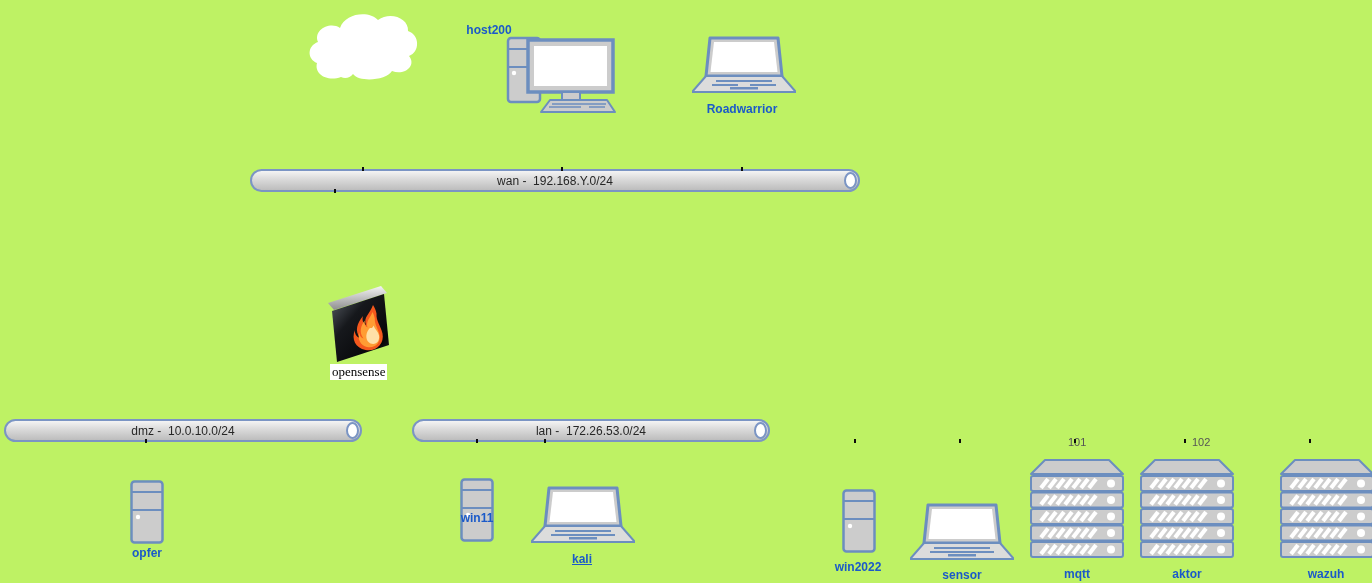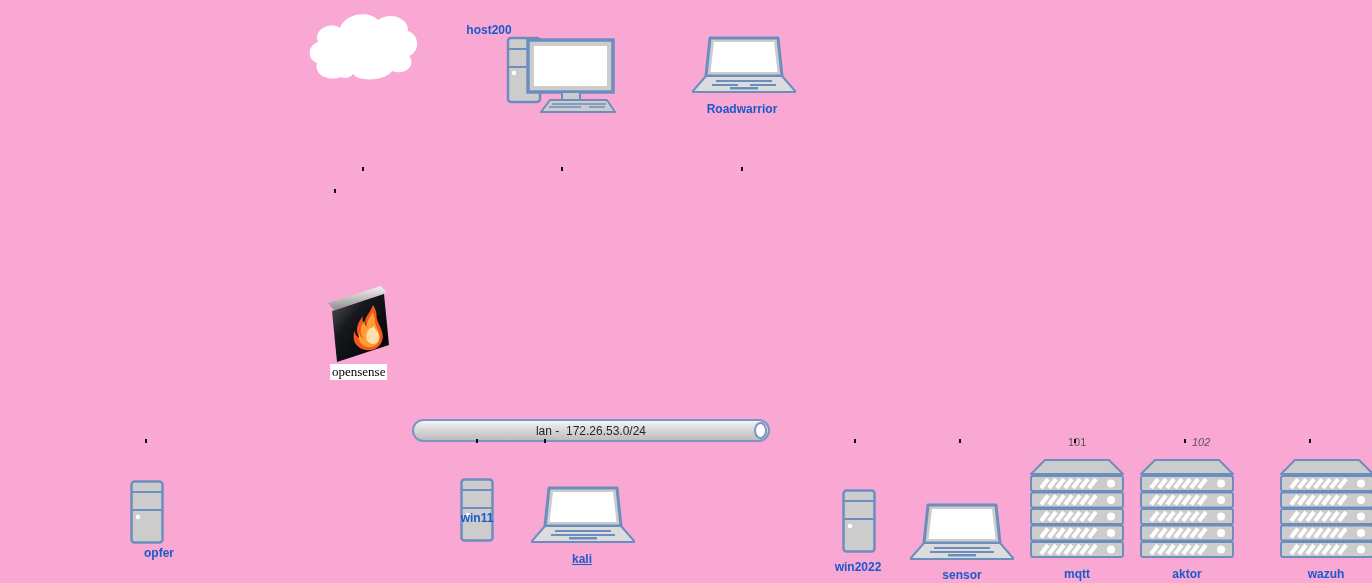--- a/index.html
+++ b/index.html
@@ -1,17 +1,17 @@
 <!DOCTYPE html>
 <html><head>
 <meta charset="utf-8">
 <style>
   html,body{margin:0;padding:0;background:#000;}
   #canvas{
-    position:relative;width:1372px;height:583px;background:#f9a8d4;overflow:hidden;
+    position:relative;width:1372px;height:583px;background:#bef264;overflow:hidden;
     font-family:"Liberation Sans", sans-serif;
   }
   .node{position:absolute;}
   .nlabel{
     position:absolute;transform:translateX(-50%);
     font:bold 12px "Liberation Sans", sans-serif;
     color:#1b5ac9;white-space:nowrap;text-align:center;
   }
   .fwlabel{
     position:absolute;background:#ffffff;color:#000;
@@ -71,20 +71,24 @@
       <polygon points="22,6 82,6 85.5,36 18.5,36" fill="#ffffff"></polygon>
       <polygon points="14,40 90,40 104,56 0,56" fill="#dcdcdc" stroke="#6c8ebf" stroke-width="2" stroke-linejoin="round"></polygon>
       <line x1="24" y1="45" x2="80" y2="45" stroke="#6c8ebf" stroke-width="2"></line>
       <line x1="20" y1="49" x2="46" y2="49" stroke="#6c8ebf" stroke-width="2"></line>
       <line x1="58" y1="49" x2="84" y2="49" stroke="#6c8ebf" stroke-width="2"></line>
       <rect x="38" y="51" width="28" height="2.5" fill="#6c8ebf"></rect>
     </svg>
   </div>
   <div class="nlabel" style="left:742px;top:102px;">Roadwarrior</div>
 
+  <div class="bus" style="left:250px;top:169px;width:610px;">
+    <span>wan -  192.168.Y.0/24</span>
+    <span class="buscap"></span>
+  </div>
   <div class="stub" style="left:362px;top:167px;"></div>
   <div class="stub" style="left:561px;top:167px;"></div>
   <div class="stub" style="left:741px;top:167px;"></div>
   <div class="stub" style="left:334px;top:189px;"></div>
 
   <div class="node" style="left:326px;top:281px;width:70px;height:84px;">
     <svg width="70" height="84" viewBox="0 0 70 84">
       <defs>
         <linearGradient id="fwFront" x1="0" y1="0" x2="1" y2="1">
           <stop offset="0" stop-color="#5a6068"></stop>
@@ -104,46 +108,50 @@
         C50.5 71 58.5 62.5 56.5 52.5 C54.5 44 50 40.5 50.5 32.5 C49.8 29 48.7 26.5 47 24 Z"></path>
       <path fill="#ff9c33" d="M46.5 31 C44.5 37 39.5 40 41.5 46.5 C38.8 45 38.2 42 38.8 39.5
         C34.5 45 33 51.5 37.5 57.5 C34.5 56.8 33.2 53.5 33.5 51 C31 58 34.5 64.5 41 66
         C49 67.8 55 61.5 53.5 54 C52 47 48.5 44 48.8 37.5 C48.3 35 47.5 33 46.5 31 Z"></path>
       <path fill="#ffe0a8" d="M43 48 C39 53 39.5 60 44.5 62.5 C50 64.5 54 60 53 54.5
         C52.2 50.5 49 48.5 47.5 44.5 C46 49 44.5 45.5 43 48 Z"></path>
     </svg>
   </div>
   <div class="fwlabel" style="left:330px;top:364px;font-family:Liberation Serif, serif;">opensense</div>
 
+  <div class="bus" style="left:4px;top:419px;width:358px;">
+    <span>dmz -  10.0.10.0/24</span>
+    <span class="buscap"></span>
+  </div>
   <div class="stub" style="left:145px;top:439px;"></div>
 
   <div class="bus" style="left:412px;top:419px;width:358px;">
     <span>lan -  172.26.53.0/24</span>
     <span class="buscap"></span>
   </div>
   <div class="stub" style="left:476px;top:439px;"></div>
   <div class="stub" style="left:544px;top:439px;"></div>
 
   <div class="ifacelabel" style="left:1068px;top:436px;">101</div>
-  <div class="ifacelabel" style="left:1192px;top:436px;font-style:italic;">102</div>
+  <div class="ifacelabel" style="left:1192px;top:436px;">102</div>
   <div class="stub" style="left:854px;top:439px;"></div>
   <div class="stub" style="left:959px;top:439px;"></div>
   <div class="stub" style="left:1074px;top:439px;"></div>
   <div class="stub" style="left:1184px;top:439px;"></div>
   <div class="stub" style="left:1309px;top:439px;"></div>
 
   <div class="node" style="left:130px;top:480px;width:34px;height:64px;">
     <svg width="34" height="64" viewBox="0 0 34 64">
       <rect x="1.5" y="1.5" width="31" height="61" rx="3" fill="#cccccc" stroke="#6c8ebf" stroke-width="2.5"></rect>
       <line x1="2" y1="12" x2="32" y2="12" stroke="#6c8ebf" stroke-width="2"></line>
       <line x1="2" y1="30" x2="32" y2="30" stroke="#6c8ebf" stroke-width="2"></line>
       <circle cx="8" cy="37" r="2.2" fill="#ffffff"></circle>
     </svg>
   </div>
-  <div class="nlabel" style="left:147px;top:546px;margin-left:12px;">opfer</div>
+  <div class="nlabel" style="left:147px;top:546px;">opfer</div>
 
   <div class="node" style="left:460px;top:478px;width:34px;height:64px;">
     <svg width="34" height="64" viewBox="0 0 34 64">
       <rect x="1.5" y="1.5" width="31" height="61" rx="3" fill="#cccccc" stroke="#6c8ebf" stroke-width="2.5"></rect>
       <line x1="2" y1="12" x2="32" y2="12" stroke="#6c8ebf" stroke-width="2"></line>
       <line x1="2" y1="30" x2="32" y2="30" stroke="#6c8ebf" stroke-width="2"></line>
       <circle cx="8" cy="37" r="2.2" fill="#ffffff"></circle>
     </svg>
   </div>
   <div class="nlabel" style="left:477px;top:511px;">win11</div>

